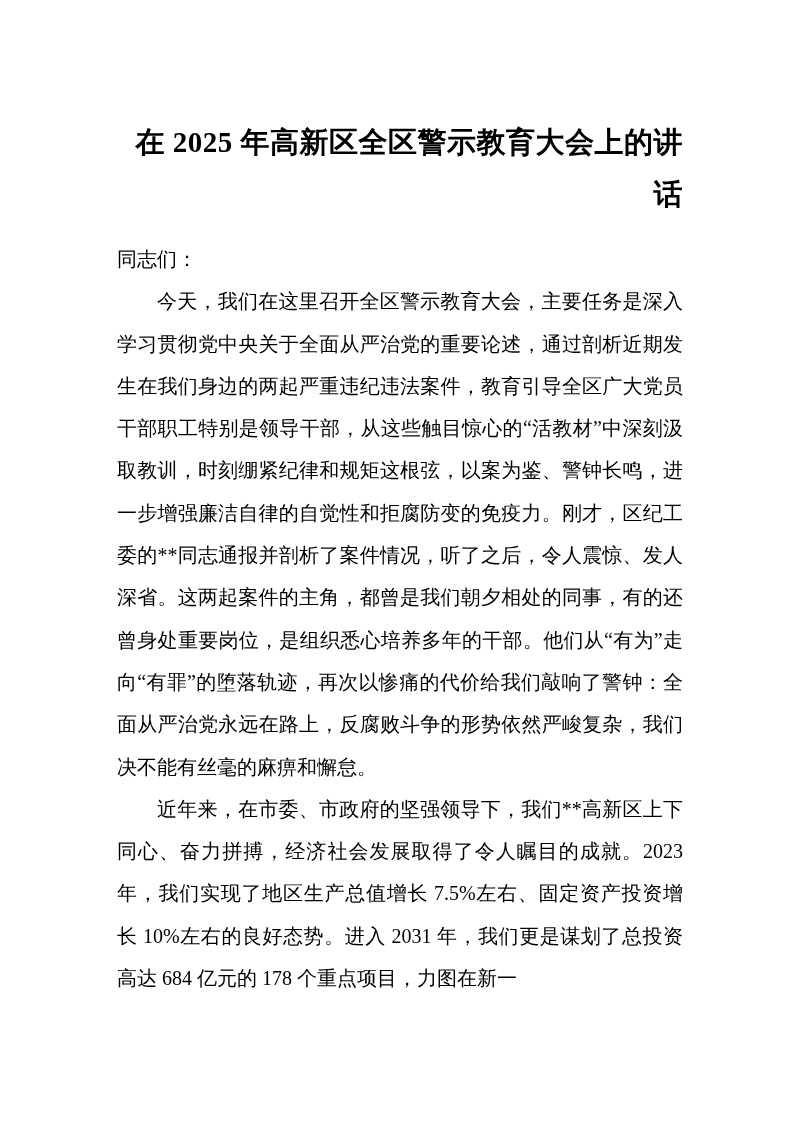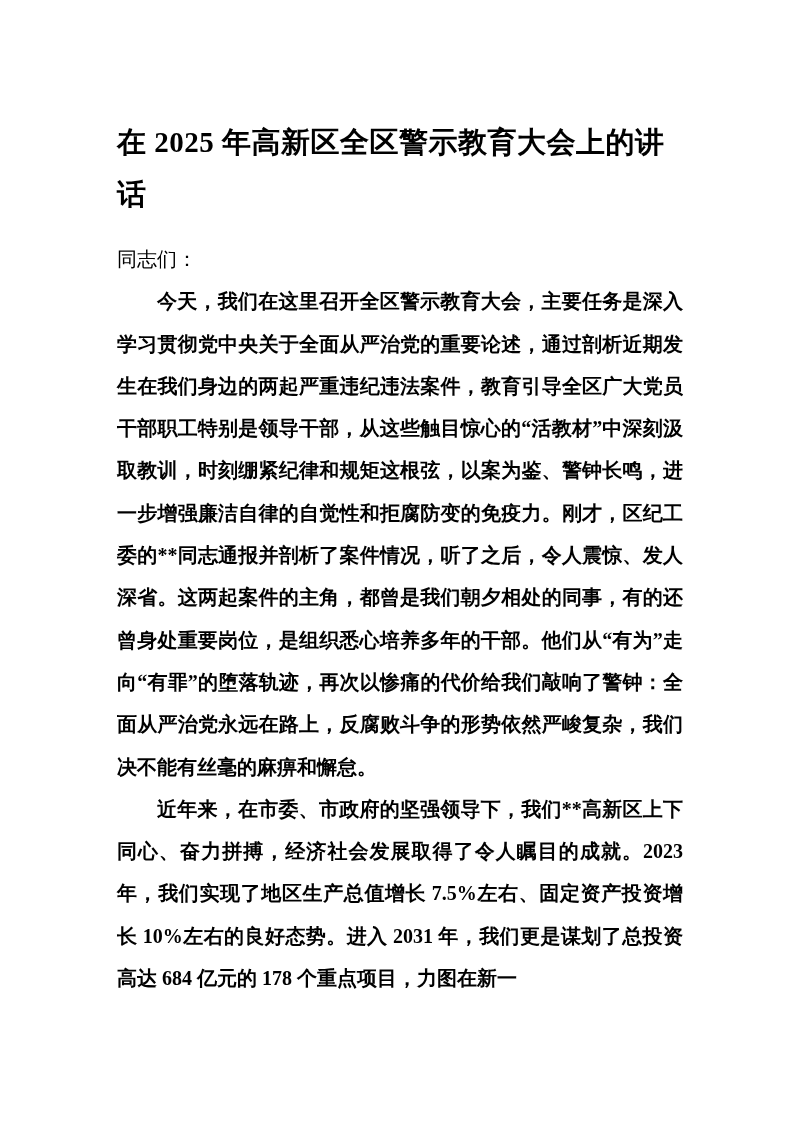--- a/index.html
+++ b/index.html
@@ -17,21 +17,21 @@
     color: #000000;
     padding: 116px 110px 0 117px;
     overflow: hidden;
     font-family: "Liberation Serif", "DejaVu Serif", serif;
   }
   .doc-title {
     margin: 0;
     font-size: 29px;
     line-height: 52px;
     font-weight: 700;
-    text-align: left;
+    text-align: right;
     letter-spacing: 0.5px;
     font-family: "Liberation Serif", "DejaVu Serif", serif;
   }
   .doc-title .title-line {
     display: block;
   }
   .doc-body {
     margin-top: 18px;
     font-size: 20px;
     line-height: 42.3px;
@@ -39,21 +39,20 @@
     text-justify: inter-character;
     font-weight: 400;
     font-family: "Liberation Serif", "DejaVu Serif", serif;
   }
   .doc-body p {
     margin: 0;
     padding: 0;
   }
   .doc-body p.indent {
     text-indent: 2em;
-    font-weight: bold;
   }
 </style>
 </head>
 <body>
 
 <div class="page">
 
   <h1 class="doc-title">
     <span class="title-line">在 2025 年高新区全区警示教育大会上的讲</span>
     <span class="title-line">话</span>

